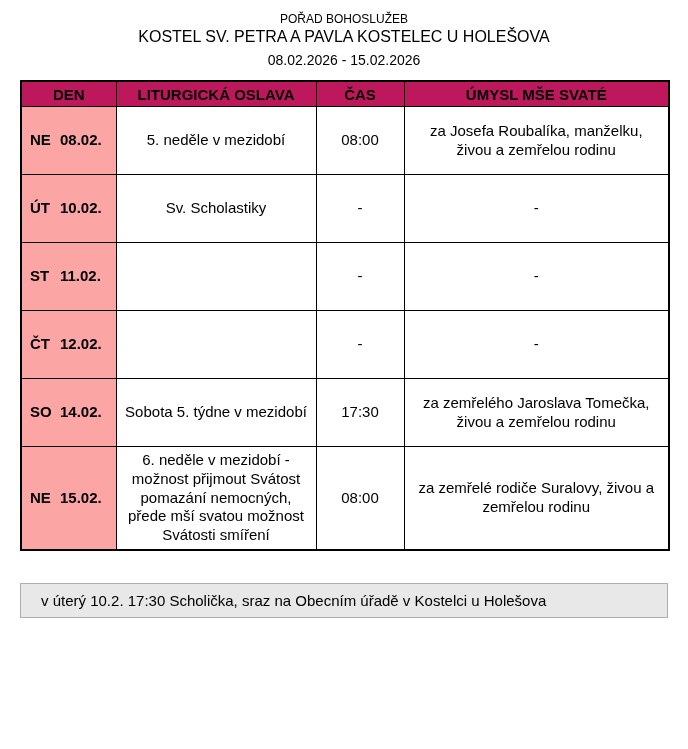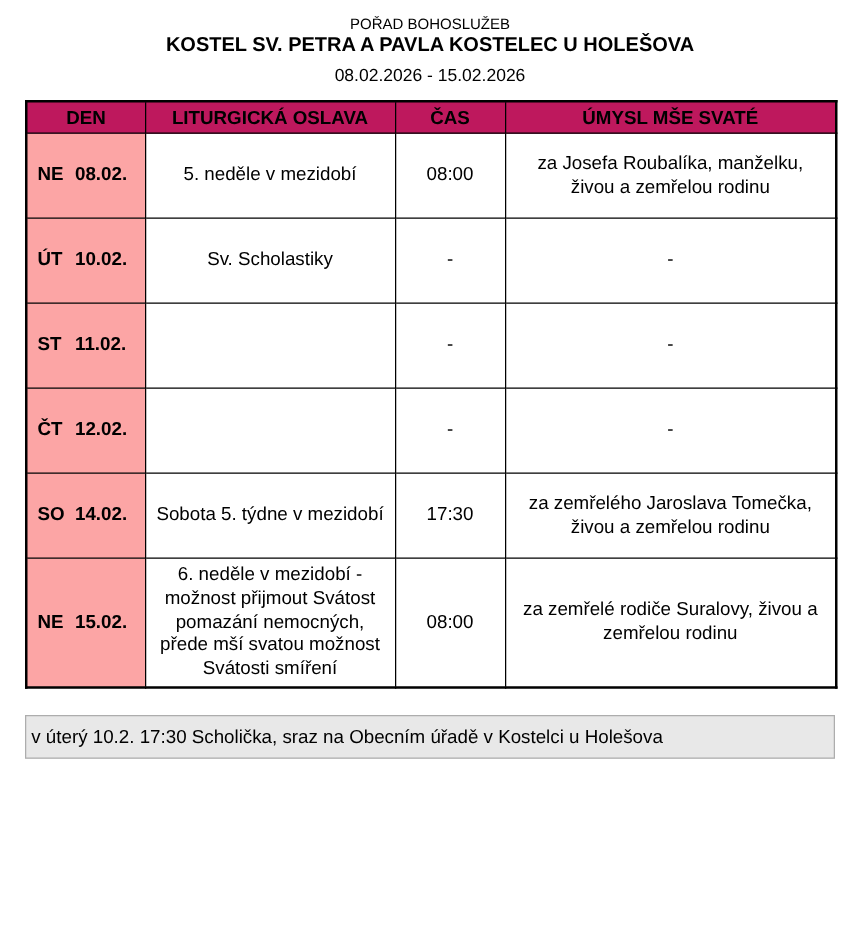--- a/index.html
+++ b/index.html
@@ -18,21 +18,21 @@
     text-align: center;
     margin-bottom: 10px;
   }
   .title {
     font-size: 12px;
     font-weight: normal;
     margin: 4px 0 2px 0;
   }
   .subtitle {
     font-size: 16px;
-    font-weight: bold;
+    font-weight: normal;
     margin: 2px 0;
   }
   .date-range {
     font-size: 14px;
     margin-top: 6px;
   }
   table.schedule {
     width: 100%;
     border-collapse: collapse;
     border: 2px solid #000;
@@ -64,25 +64,25 @@
   tbody tr.tall { height: 92px; }
   td.day-cell {
     background: #fca5a5;
     font-weight: bold;
     text-align: left;
     padding-left: 8px;
   }
   td.day-cell .abbr { display: inline-block; min-width: 24px; }
   td.day-cell .date { display: inline-block; margin-left: 6px; }
   .note {
-    margin-top: 21px;
+    margin-top: 32px;
     background: #e8e8e8;
     border: 1px solid #adadad;
     font-size: 15px;
-    padding: 8px 4px;
+    padding: 8px 20px;
     box-sizing: border-box;
   }
 </style>
 </head>
 <body>
 
 <div class="page">
 
   <div class="header">
     <div class="title">POŘAD BOHOSLUŽEB</div>

